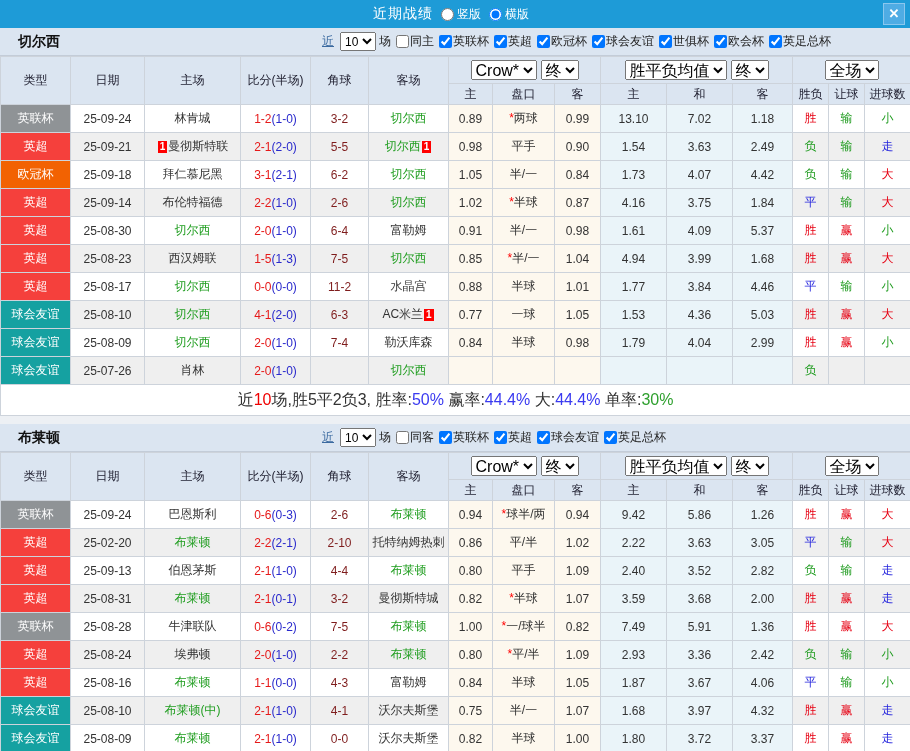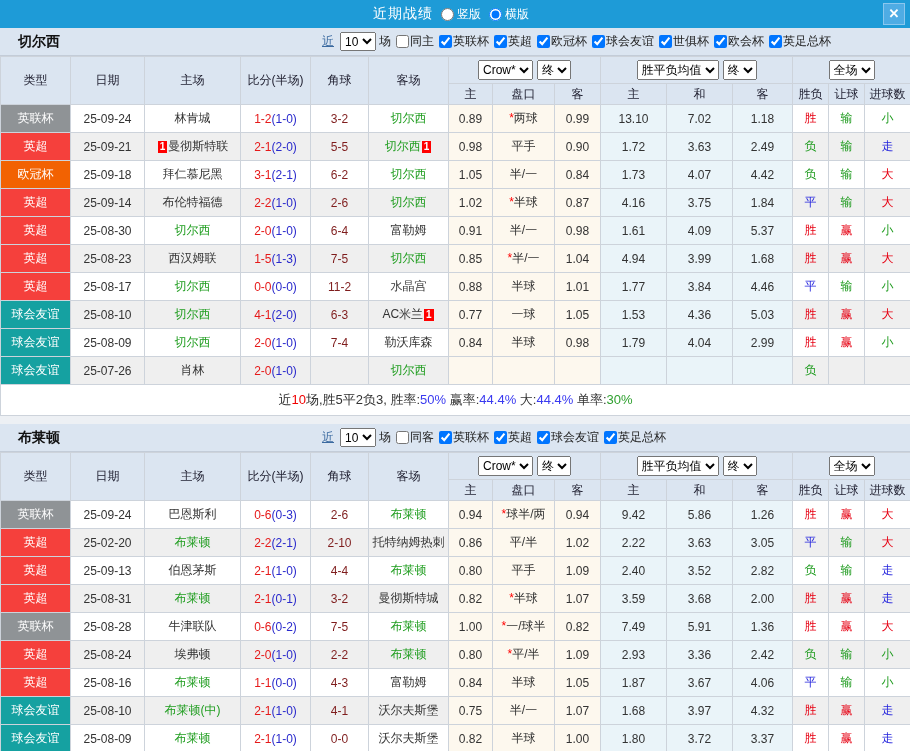--- a/index.html
+++ b/index.html
@@ -15,34 +15,34 @@
   .strip .filters{position:absolute;left:322px;display:flex;align-items:center;white-space:nowrap;}
   .strip .filters a.jin{color:#3B6AA0;text-decoration:underline;cursor:pointer;margin-right:3px;}
   .strip .filters select{font-size:12px;height:19px;margin:0 3px;}
   .strip .filters label{display:flex;align-items:center;margin:0;}
   .strip .filters input[type=checkbox]{width:13px;height:13px;margin:0 1px 0 5px;}
   table{border-collapse:collapse;table-layout:fixed;width:910px;font-size:12px;}
   th,td{border:1px solid #CDD3DB;text-align:center;padding:0;overflow:hidden;white-space:nowrap;}
   thead th{background:#DBE5F1;color:#223;font-weight:normal;}
   tr.h1 th{height:26px;}
   tr.h2 th{height:20px;}
-  thead select{font-size:12px;height:20px;margin:0 2px;}
+  thead select{font-size:16px;height:20px;margin:0 2px;}
   tbody td{height:27px;color:#333;}
   tr.odd td{background:#fff;}
   tr.even td{background:#EFEFEF;}
   td.type{color:#fff;font-size:12px;}
   td.cream{background:#FDF8EE !important;}
   td.lblue{background:#EAF4F9 !important;}
   td.corner{color:#7f1d1d;}
   .smain{color:#E61919;}
   .shalf{color:#2929CC;}
   .tgreen{color:#1F9D1F;}
   .b1{display:inline-block;background:#F00;color:#fff;font-size:10px;line-height:12px;padding:0 2px;margin:0 1px;font-weight:bold;}
   .star{color:#F00;}
-  tr.summary td{height:30px;background:#fff;font-size:13px;color:#333;}
+  tr.summary td{height:30px;background:#fff;font-size:16px;color:#333;}
   .gap{height:8px;background:#EDF0F4;}
   a{cursor:pointer;}
 </style>
 </head>
 <body>
 
 <div class="titlebar">
   <span class="title">近期战绩</span>
   <span class="radio-group">
     <label>
@@ -162,21 +162,21 @@
           <tr class="even">
             <td class="type" style="background: rgb(245, 64, 60);">英超</td>
             <td>25-09-21</td>
             <td><span class="b1">1</span><span>曼彻斯特联</span></td>
             <td><span class="smain">2-1</span><span class="shalf">(2-0)</span></td>
             <td class="corner">5-5</td>
             <td><span class="tgreen">切尔西</span><span class="b1">1</span></td>
             <td class="cream">0.98</td>
             <td class="cream">平手</td>
             <td class="cream">0.90</td>
-            <td class="lblue">1.72</td>
+            <td class="lblue">1.54</td>
             <td class="lblue">3.63</td>
             <td class="lblue">2.49</td>
             <td style="color: rgb(30, 155, 30);">负</td>
             <td style="color: rgb(30, 155, 30);">输</td>
             <td style="color: rgb(39, 39, 221);">走</td>
           </tr>
           <tr class="odd">
             <td class="type" style="background: rgb(242, 98, 2);">欧冠杯</td>
             <td>25-09-18</td>
             <td><span>拜仁慕尼黑</span></td>

